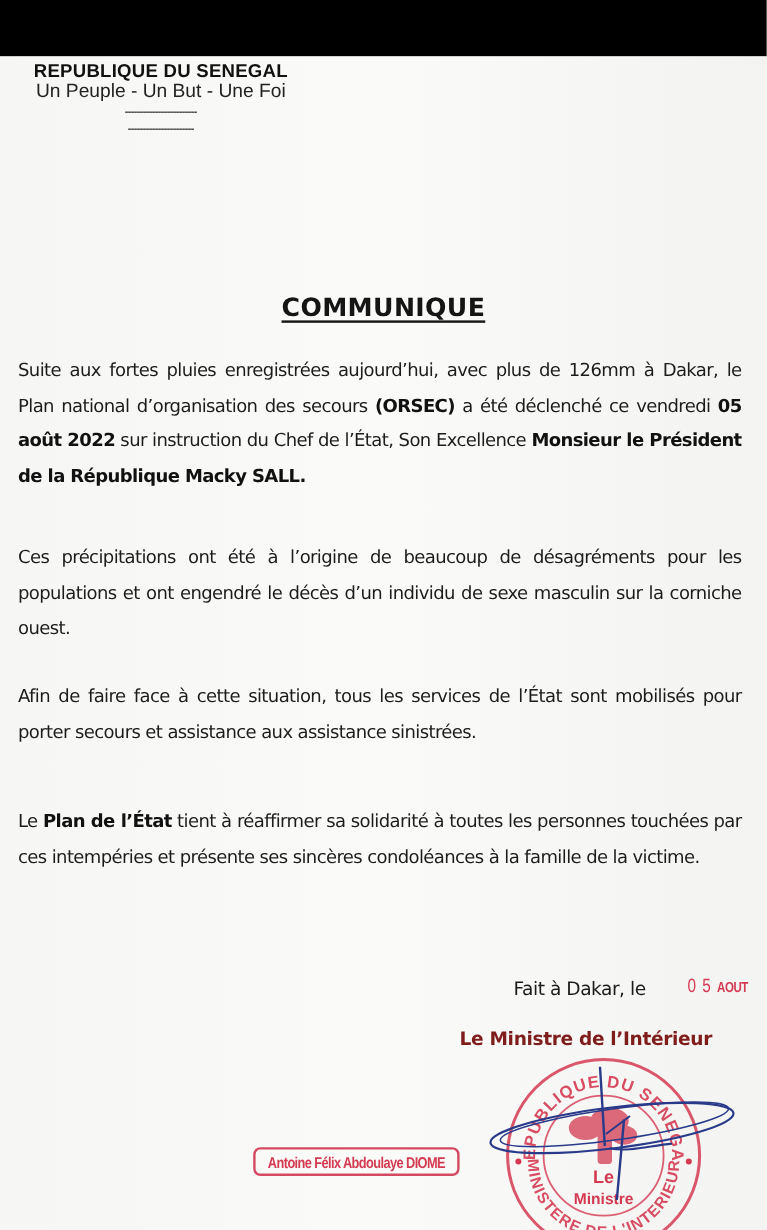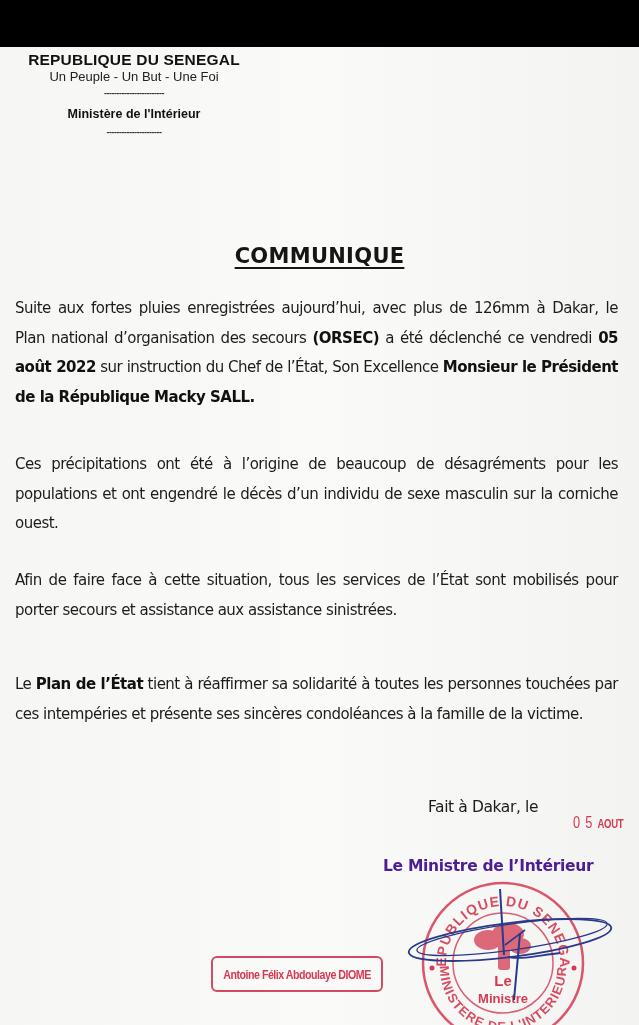--- a/index.html
+++ b/index.html
@@ -38,21 +38,21 @@
       font-family: "Liberation Sans", sans-serif;
     }
     .rep-title {
       font-weight: bold;
       font-size: 15.5px;
       letter-spacing: 0.2px;
       color: #111;
       line-height: 18px;
     }
     .motto {
-      font-size: 13px;
+      font-size: 16px;
       color: #222;
       line-height: 14px;
       margin-top: 1px;
     }
     .dashes {
       font-size: 9px;
       color: #333;
       line-height: 8px;
       letter-spacing: -0.5px;
       margin-top: 5px;
@@ -101,21 +101,21 @@
       color: #111;
     }
     .p1 { top: 294px; }
     .p2 { top: 450px; }
     .p3 { top: 566px; }
     .p4 { top: 670px; }
 
     .fait {
       position: absolute;
       left: 428px;
-      top: 798px;
+      top: 815px;
       font-family: "DejaVu Sans", sans-serif;
       font-size: 15.5px;
       color: #1c1c1c;
       letter-spacing: -0.4px;
     }
     .date-stamp {
       position: absolute;
       left: 573px;
       top: 814px;
       font-family: "Liberation Sans", sans-serif;
@@ -131,21 +131,21 @@
       font-weight: bold;
       letter-spacing: -0.5px;
     }
     .minister-title {
       position: absolute;
       left: 383px;
       top: 857px;
       font-family: "DejaVu Sans", sans-serif;
       font-weight: bold;
       font-size: 15.5px;
-      color: #4c1d95;
+      color: #7f1d1d;
       letter-spacing: -0.3px;
       text-align: center;
     }
 
     .seal {
       position: absolute;
       left: 418px;
       top: 878px;
       width: 170px;
       height: 170px;
@@ -156,21 +156,21 @@
       top: 885px;
       width: 230px;
       height: 130px;
     }
 
     .name-stamp {
       position: absolute;
       left: 211px;
       top: 956px;
       width: 172px;
-      height: 36px;
+      height: 24px;
       border: 2px solid #d44a62;
       border-radius: 6px;
       box-sizing: border-box;
       display: flex;
       align-items: center;
       justify-content: center;
     }
     .name-stamp span {
       font-family: "Liberation Sans", sans-serif;
       font-weight: bold;
@@ -184,21 +184,20 @@
 </head>
 <body>
 
 <div class="top-bar"></div>
 <div class="paper"></div>
 
 <div class="header-block">
   <div class="rep-title">REPUBLIQUE DU SENEGAL</div>
   <div class="motto">Un Peuple - Un But - Une Foi</div>
   <div class="dashes">------------------------</div>
-  <div class="ministry">Ministère de l'Intérieur</div>
   <div class="dashes dashes2">----------------------</div>
 </div>
 
 <div class="title">COMMUNIQUE</div>
 
 <div class="body-text p1">
   <span>Suite aux fortes pluies enregistrées aujourd’hui, avec plus de 126mm à Dakar, le Plan national d’organisation des secours </span><b>(ORSEC)</b><span> a été déclenché ce vendredi </span><b>05 août 2022</b><span> sur instruction du Chef de l’État, Son Excellence </span><b>Monsieur le Président de la République Macky SALL.</b>
 </div>
 
 <div class="body-text p2">

